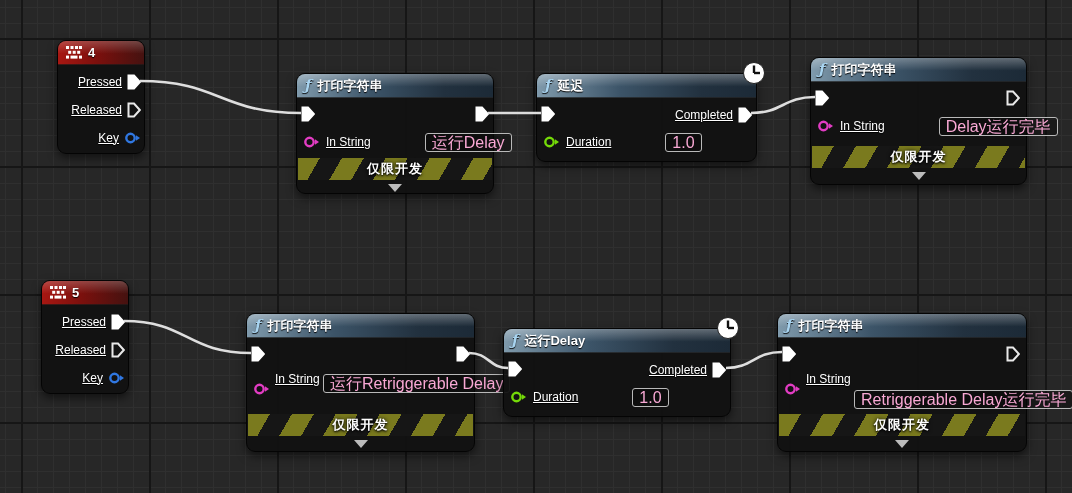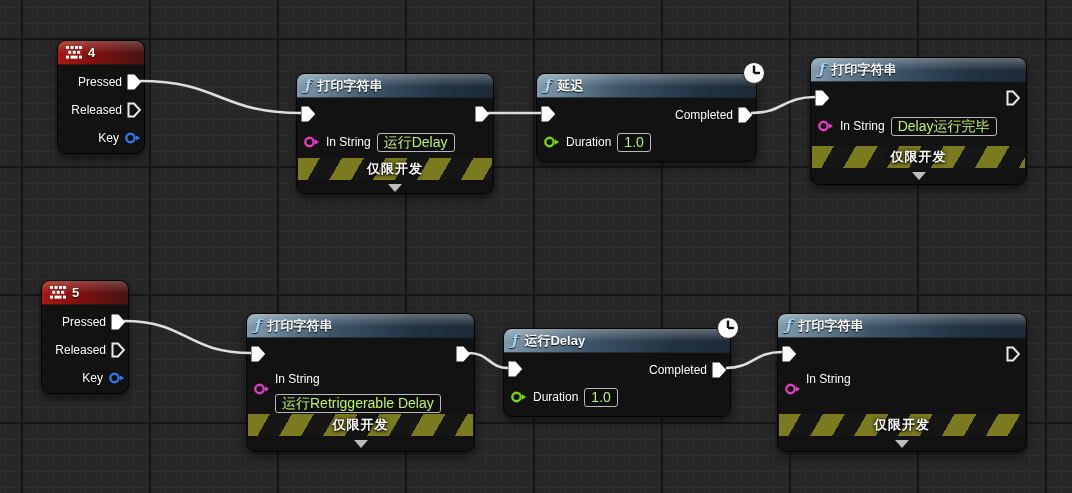--- a/index.html
+++ b/index.html
@@ -38,33 +38,33 @@
     background:
       linear-gradient(rgba(255,255,255,0.22),rgba(255,255,255,0) 55%),
       linear-gradient(to right,#a81712 0%,#7c100d 45%,#451210 100%);
   }
   .title{color:#fff;font-size:13px;font-weight:bold;text-shadow:0 1px 1px #000;white-space:nowrap;}
   .fn-glyph{
     font-family:"DejaVu Serif","Liberation Serif",serif;font-style:italic;font-weight:bold;
     color:#a8d4f0;font-size:15px;line-height:1;text-shadow:0 1px 1px #000;
   }
   .row{position:absolute;display:flex;align-items:center;color:#fff;font-size:12px;}
-  .row .lbl{text-shadow:0 1px 1px #000;white-space:nowrap;}
+  .row .lbl{text-shadow:0 1px 1px #000;white-space:nowrap;text-decoration:underline;}
   .pin-exec{display:block;}
   .pin-exec.filled path{fill:#fff;stroke:#fff;}
   .pin-exec.hollow path{fill:none;stroke:#e9e9e9;}
   .pin-data circle{fill:none;stroke:currentColor;}
   .pin-data path{fill:currentColor;}
   .c-string{color:#e23cc3;}
   .c-float{color:#74d908;}
   .c-key{color:#3077e1;}
   .valbox{
     display:inline-block;border:1px solid #b9b9b9;border-radius:3px;
-    background:rgba(8,8,8,0.45);color:#bef264;font-size:14px;
-    padding:1px 6px;white-space:nowrap;line-height:15px;
+    background:rgba(8,8,8,0.45);color:#f9a8d4;font-size:16px;
+    padding:1px 6px;white-space:nowrap;line-height:15px;margin-left:48px;
   }
   .banner{
     position:absolute;left:1px;right:1px;height:22px;
     background:repeating-linear-gradient(120deg,#7a7a1e 0 19px,#161616 19px 38px);
     display:flex;align-items:center;justify-content:center;
     color:#fff;font-size:13px;font-weight:bold;
     text-shadow:0 1px 2px #000,0 0 4px #000;letter-spacing:1px;
   }
   .collapse{
     position:absolute;left:50%;transform:translateX(-50%);
@@ -274,21 +274,21 @@
   </div>
   <div class="row" style="top:68px;left:6px;">
     <svg class="pin-data c-string" width="17" height="14" viewBox="0 0 17 14">
         <circle cx="6.5" cy="7" r="4.2" stroke-width="2.4"></circle>
         <path d="M12 4.2 L16 7 L12 9.8 Z"></path>
       </svg>
   </div>
   <div class="row" style="top:58px;left:28px;">
     <span class="lbl">In String</span>
   </div>
-  <div class="row" style="top:80px;left:28px;">
+  <div class="row" style="top:60px;left:28px;">
     <span class="valbox">运行Retriggerable Delay</span>
   </div>
   <div class="banner" style="top:100px;">
     <span>仅限开发</span>
   </div>
   <div class="collapse" style="top:126px;"></div>
 </div>
 
 <div class="node" style="left:503px;top:328px;width:226px;height:87px;">
   <svg class="clock" viewBox="0 0 24 24">
@@ -338,17 +338,20 @@
   </div>
   <div class="row" style="top:68px;left:6px;">
     <svg class="pin-data c-string" width="17" height="14" viewBox="0 0 17 14">
         <circle cx="6.5" cy="7" r="4.2" stroke-width="2.4"></circle>
         <path d="M12 4.2 L16 7 L12 9.8 Z"></path>
       </svg>
   </div>
   <div class="row" style="top:58px;left:28px;">
     <span class="lbl">In String</span>
   </div>
+  <div class="row" style="top:76px;left:28px;">
+    <span class="valbox">Retriggerable Delay运行完毕</span>
+  </div>
   <div class="banner" style="top:100px;">
     <span>仅限开发</span>
   </div>
   <div class="collapse" style="top:126px;"></div>
 </div>
 
 </body></html>

